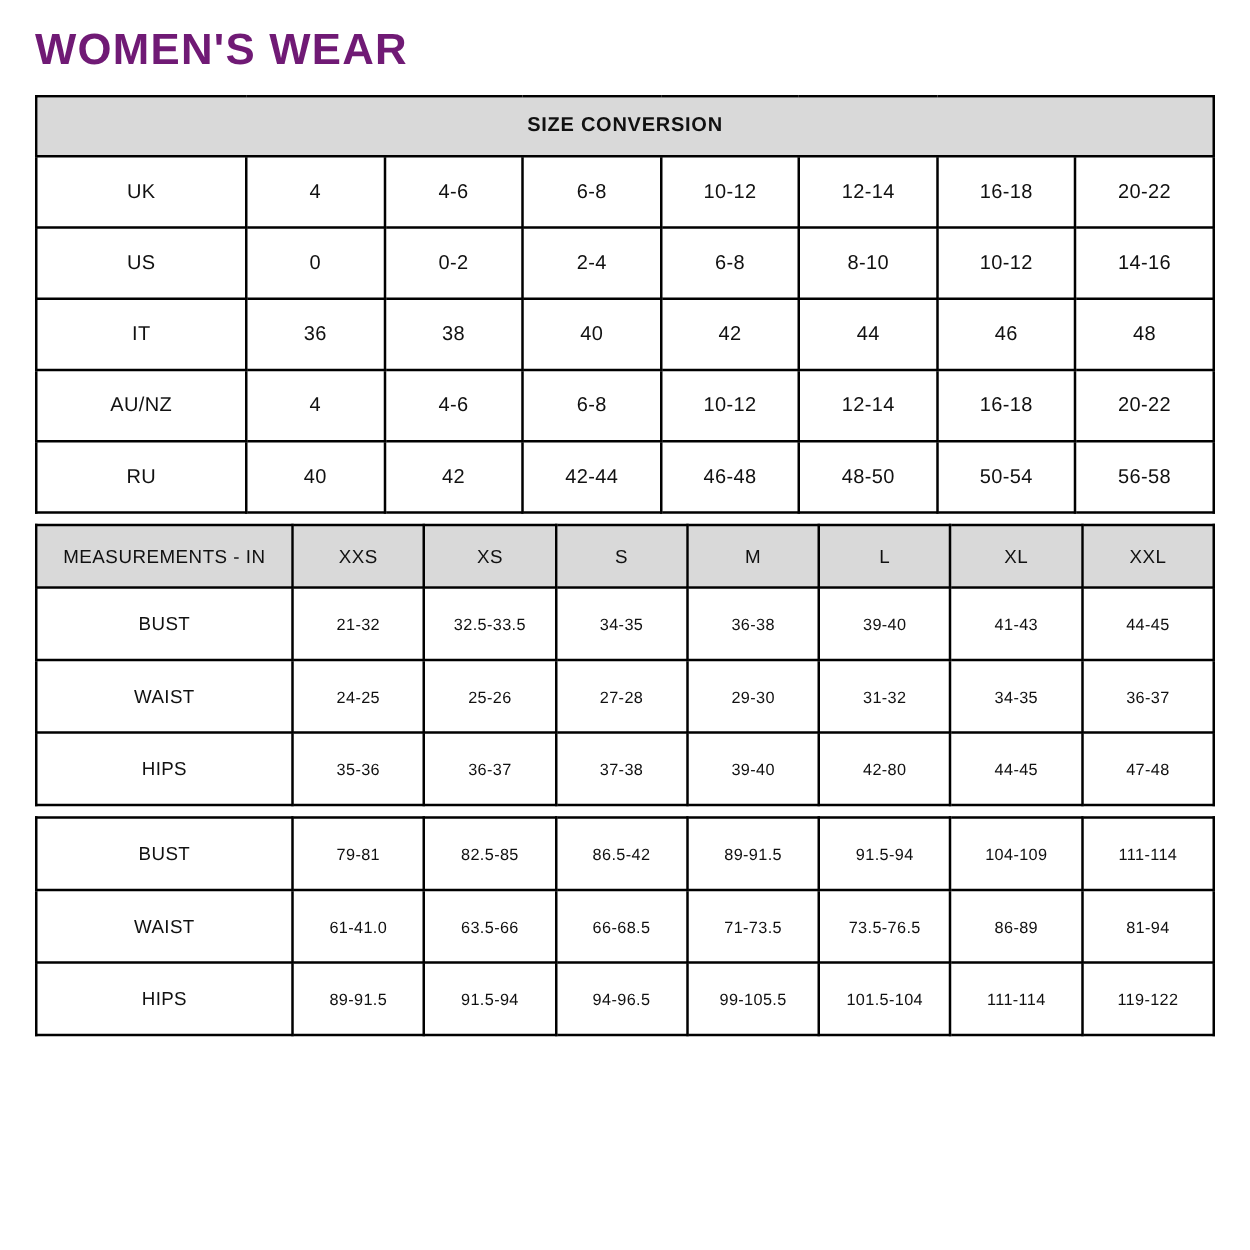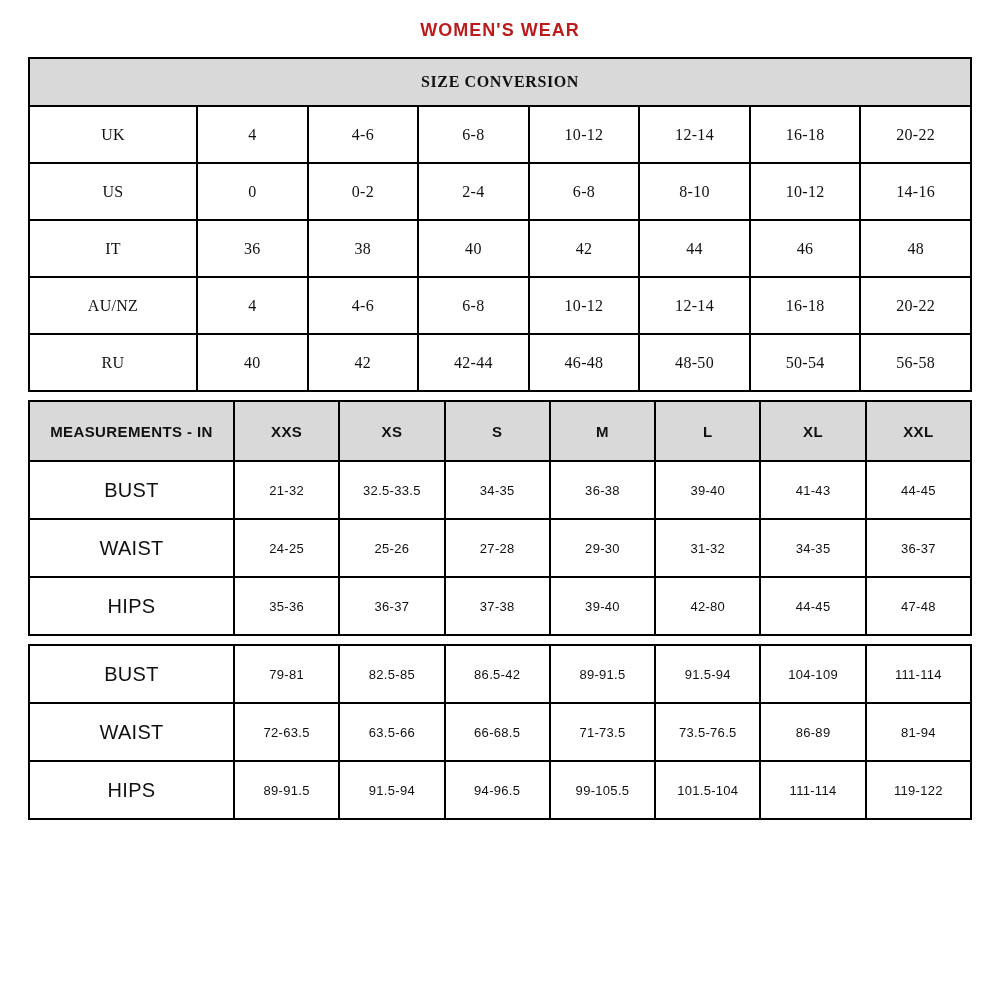--- a/index.html
+++ b/index.html
@@ -5,26 +5,25 @@
   * { box-sizing: border-box; margin: 0; padding: 0; }
   html, body { background: #ffffff; }
   body {
     width: 1000px;
     height: 1000px;
     font-family: "Liberation Sans", sans-serif;
     color: #111111;
   }
   .page { padding: 12px 28px 20px 28px; }
   .page-title {
-    text-align: center;
-    font-size: 18px;
+    font-size: 35px;
     font-weight: 700;
     letter-spacing: 1px;
     margin: 8px 0 16px 0;
-    color: #b91c1c;
+    color: #701a75;
   }
   table {
     width: 944px;
     border-collapse: collapse;
     table-layout: fixed;
     margin: 0 0 8px 0;
     border: 2px solid #000000;
   }
   td {
     border: 2px solid #000000;
@@ -35,31 +34,31 @@
     white-space: nowrap;
   }
   
   .t-conv .caption-cell {
     background: #d9d9d9;
     font-weight: 700;
     font-size: 16px;
     height: 48px;
     letter-spacing: 0.6px;
   }
-  .t-conv td { height: 57px; font-size: 16px; font-family: Liberation Serif, serif; }
+  .t-conv td { height: 57px; font-size: 16px; }
   
   .t-meas .hdr td {
     background: #d9d9d9;
-    font-weight: 700;
+    font-weight: 400;
     font-size: 15px;
-    height: 60px;
+    height: 50px;
     letter-spacing: 0.4px;
   }
   .t-meas td { height: 58px; font-size: 13px; }
-  .t-meas .row-label { font-size: 20px; }
+  .t-meas .row-label { font-size: 15px; }
 </style>
 </head>
 <body>
 
 <div class="page">
 
   <h1 class="page-title">WOMEN'S WEAR</h1>
 
   <table class="t-conv">
     <colgroup>
@@ -201,21 +200,21 @@
       <td>79-81</td>
       <td>82.5-85</td>
       <td>86.5-42</td>
       <td>89-91.5</td>
       <td>91.5-94</td>
       <td>104-109</td>
       <td>111-114</td>
     </tr>
     <tr>
       <td class="row-label">WAIST</td>
-      <td>72-63.5</td>
+      <td>61-41.0</td>
       <td>63.5-66</td>
       <td>66-68.5</td>
       <td>71-73.5</td>
       <td>73.5-76.5</td>
       <td>86-89</td>
       <td>81-94</td>
     </tr>
     <tr>
       <td class="row-label">HIPS</td>
       <td>89-91.5</td>

